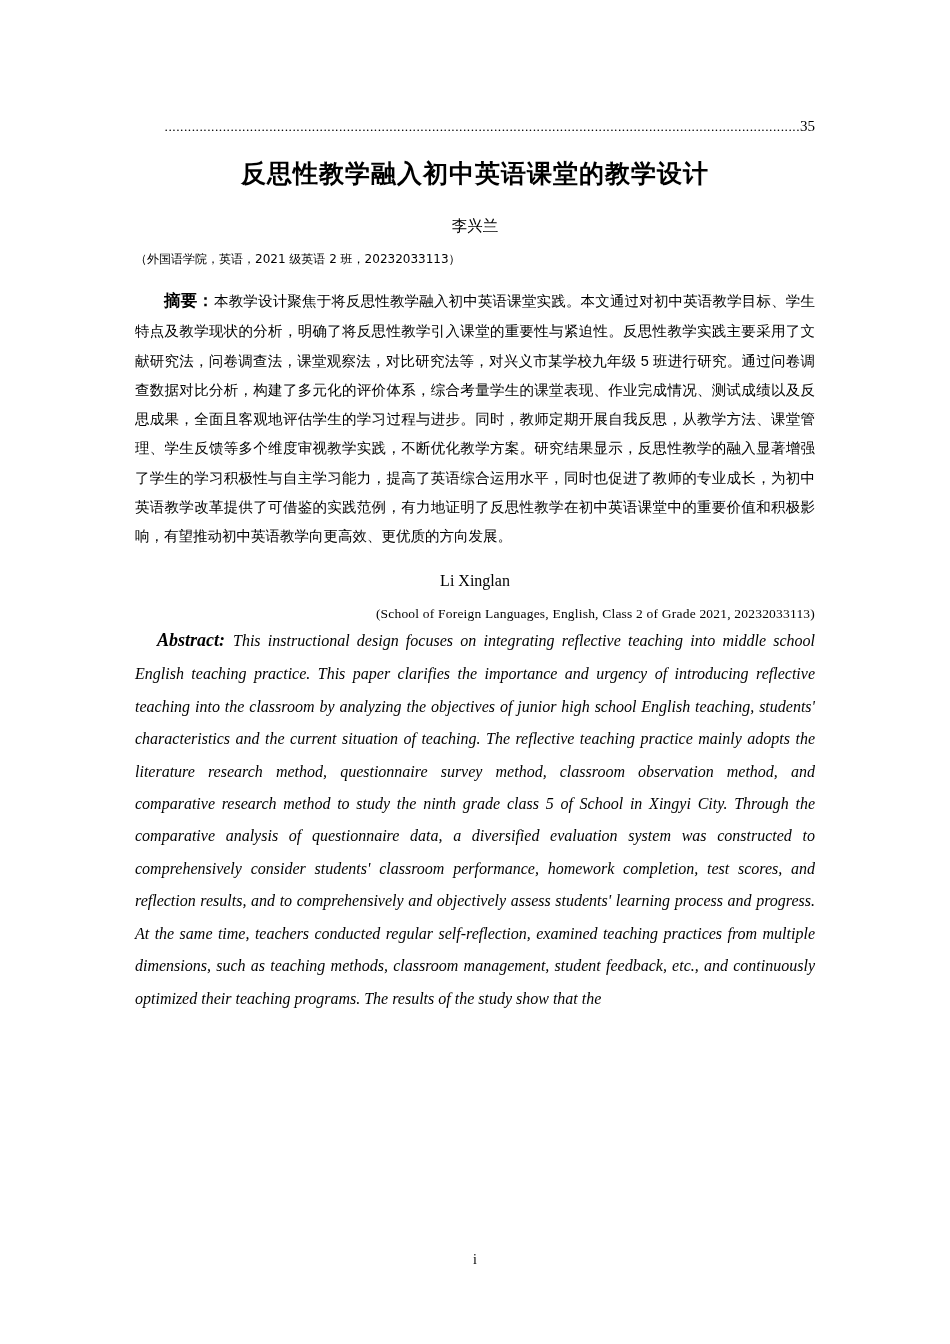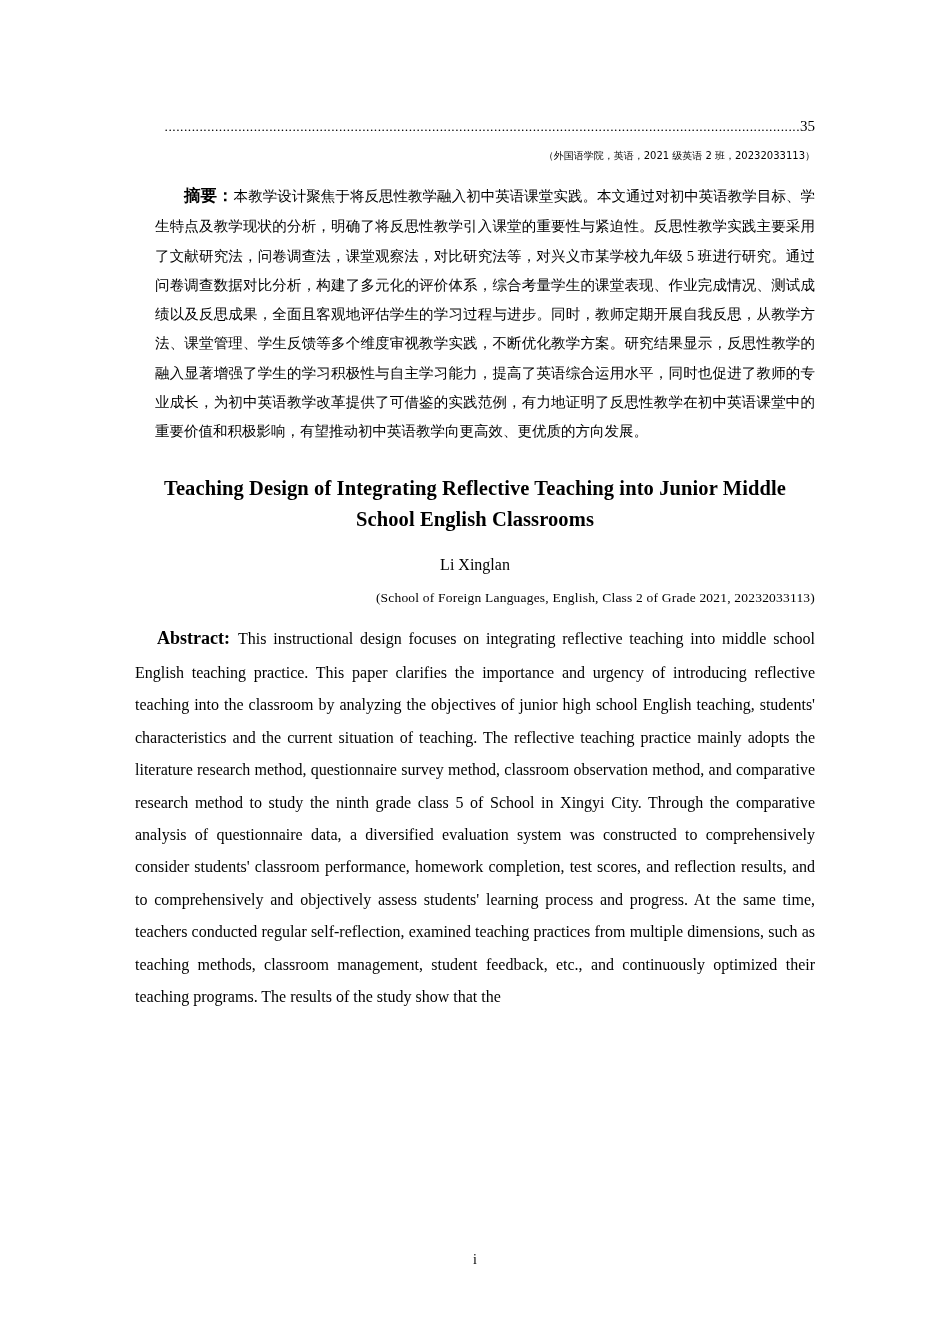--- a/index.html
+++ b/index.html
@@ -61,34 +61,33 @@
   }
   .cn-author {
     margin-top: 26px;
     text-align: center;
     font-family: "DejaVu Sans", sans-serif;
     font-size: 15.5px;
     color: #000;
   }
   .cn-affil {
     margin-top: 14px;
-    text-align: right;
+    text-align: left;
     font-family: "DejaVu Sans", sans-serif;
-    font-size: 10px;
+    font-size: 12px;
     color: #000;
   }
   .cn-abstract {
     margin-top: 16px;
-    font-family: Liberation Serif, serif;
+    font-family: Liberation Sans, sans-serif;
     font-size: 14.5px;
     line-height: 2.02;
     text-align: justify;
     text-justify: inter-ideograph;
     text-indent: 0;
-    margin-left: 20px;
   }
   .cn-abstract .lead {
     font-weight: 700;
     font-size: 16.5px;
     margin-left: 29px;
   }
   .cn-keywords {
     margin-top: 12px;
     font-family: "DejaVu Sans", sans-serif;
     font-size: 14.5px;
@@ -116,25 +115,25 @@
     font-size: 16px;
   }
   .en-affil {
     margin-top: 16px;
     text-align: right;
     font-family: "Liberation Serif", serif;
     font-size: 13.5px;
     letter-spacing: 0.2px;
   }
   .en-abstract {
-    margin-top: 14px;
     font-family: "Liberation Serif", serif;
     font-size: 16px;
     line-height: 2.03;
     text-align: justify;
+    font-style: italic;
   }
   .en-abstract .lead {
     font-weight: bold;
     font-size: 18px;
     margin-left: 22px;
     margin-right: 8px;
   }
   .footer {
     position: absolute;
     left: 0;
@@ -148,30 +147,31 @@
 </head>
 <body>
 
 <div class="page">
   <div class="content">
 
     <div class="toc-leader">
       <span class="dots">....................................................................................................................................................................</span><span class="pg">35</span>
     </div>
 
+    <div class="cn-title">反思性教学融入初中英语课堂的教学设计</div>
 
+    <div class="cn-author">李兴兰</div>
 
     <div class="cn-affil">（外国语学院，英语，2021 级英语 2 班，20232033113）</div>
 
     <div class="cn-abstract">
       <span class="lead">摘要：</span><span>本教学设计聚焦于将反思性教学融入初中英语课堂实践。本文通过对初中英语教学目标、学生特点及教学现状的分析，明确了将反思性教学引入课堂的重要性与紧迫性。反思性教学实践主要采用了文献研究法，问卷调查法，课堂观察法，对比研究法等，对兴义市某学校九年级 5 班进行研究。通过问卷调查数据对比分析，构建了多元化的评价体系，综合考量学生的课堂表现、作业完成情况、测试成绩以及反思成果，全面且客观地评估学生的学习过程与进步。同时，教师定期开展自我反思，从教学方法、课堂管理、学生反馈等多个维度审视教学实践，不断优化教学方案。研究结果显示，反思性教学的融入显著增强了学生的学习积极性与自主学习能力，提高了英语综合运用水平，同时也促进了教师的专业成长，为初中英语教学改革提供了可借鉴的实践范例，有力地证明了反思性教学在初中英语课堂中的重要价值和积极影响，有望推动初中英语教学向更高效、更优质的方向发展。</span>
     </div>
 
 
-    <div class="en-title">Teaching Design of Integrating Reflective Teaching into Junior Middle School English Classrooms</div>
 
     <div class="en-author">Li  Xinglan</div>
 
     <div class="en-affil">(School of Foreign Languages, English, Class 2 of Grade 2021, 20232033113)</div>
 
     <div class="en-abstract">
       <span class="lead">Abstract:</span><span>This instructional design focuses on integrating reflective teaching into middle school English teaching practice. This paper clarifies the importance and urgency of introducing reflective teaching into the classroom by analyzing the objectives of junior high school English teaching, students' characteristics and the current situation of teaching. The reflective teaching practice mainly adopts the literature research method, questionnaire survey method, classroom observation method, and comparative research method to study the ninth grade class 5 of School in Xingyi City. Through the comparative analysis of questionnaire data, a diversified evaluation system was constructed to comprehensively consider students' classroom performance, homework completion, test scores, and reflection results, and to comprehensively and objectively assess students' learning process and progress. At the same time, teachers conducted regular self-reflection, examined teaching practices from multiple dimensions, such as teaching methods, classroom management, student feedback, etc., and continuously optimized their teaching programs. The results of the study show that the</span>
     </div>
 
   </div>

